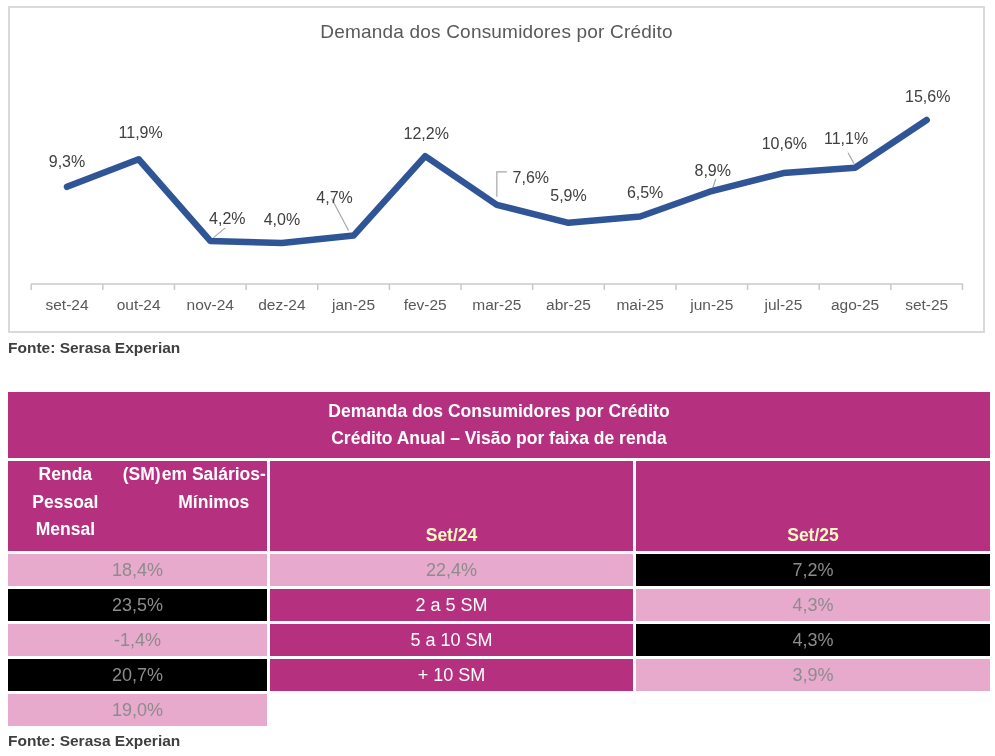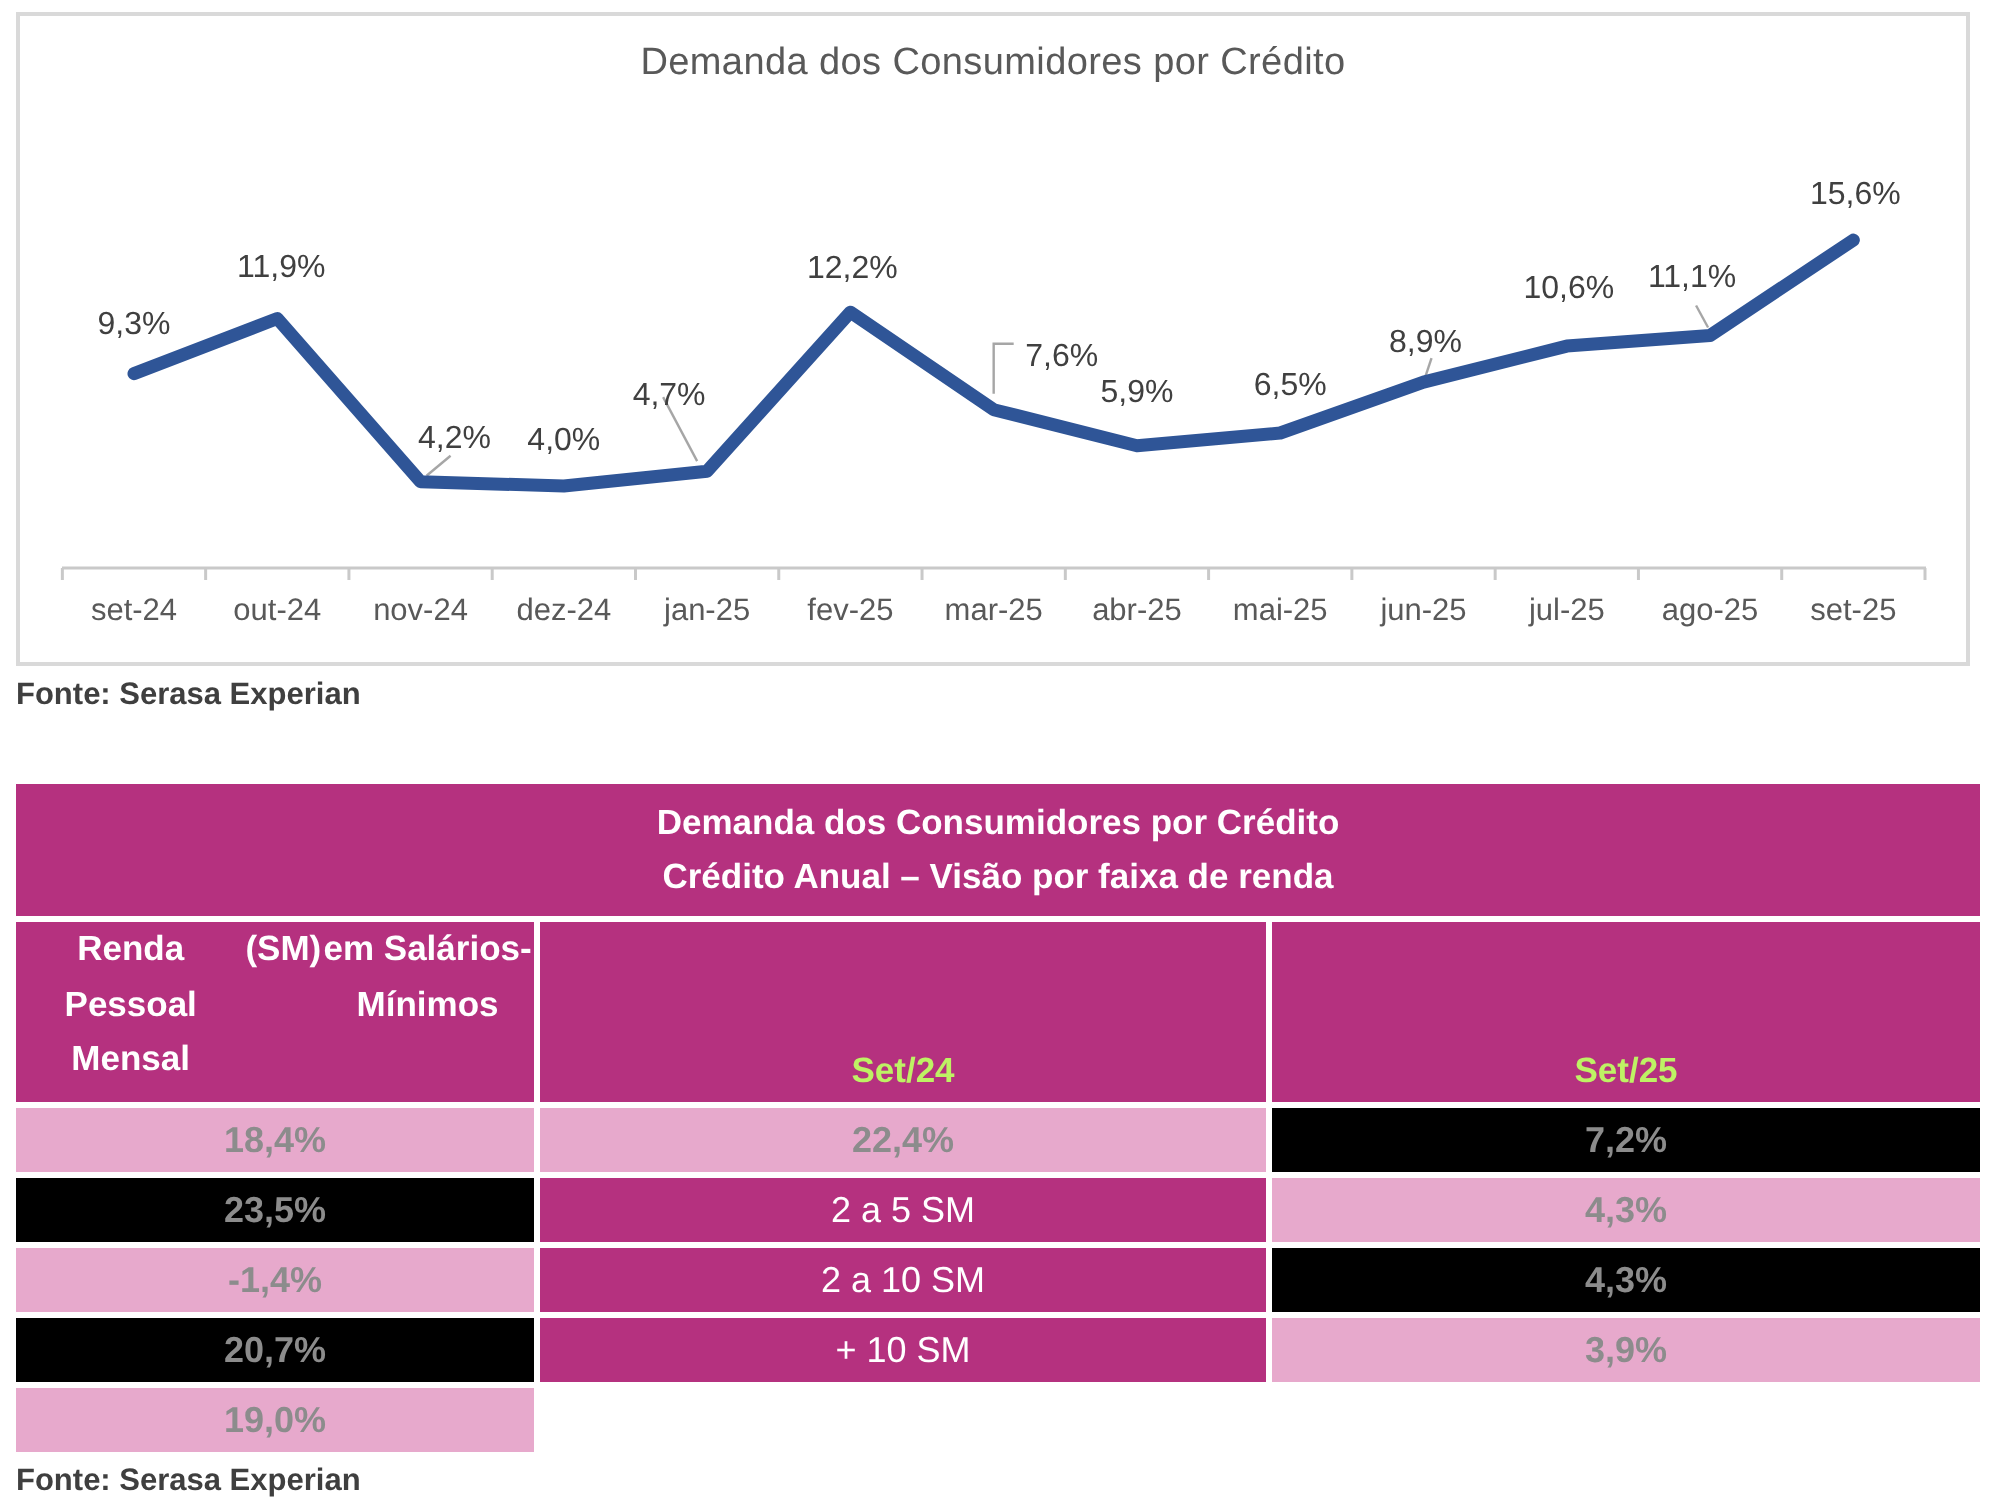--- a/index.html
+++ b/index.html
@@ -52,35 +52,35 @@
   }
   .t-hdr-left {
     height:90px;
     background:#B5317F; color:#ffffff;
     font-weight:bold; font-size:17.5px; line-height:27.5px;
     text-align:center;
     display:flex; justify-content:center;
   }
   .t-hdr-col {
     height:90px;
-    background:#B5317F; color:#bef264;
+    background:#B5317F; color:#fef9c3;
     font-weight:bold; font-size:17.5px;
     display:flex; align-items:flex-end; justify-content:center;
     padding-bottom:5px;
   }
   .t-lbl {
     height:32px;
     background:#B5317F; color:#ffffff;
     font-size:18px;
     display:flex; align-items:center; justify-content:center;
   }
   .t-val {
     height:32px;
     color:#8C8C8C; font-size:18px;
-    display:flex; align-items:center; justify-content:center;font-weight:bold;
+    display:flex; align-items:center; justify-content:center;
   }
   .row-mid   { background:#E7A9CC; }
   .row-light { background:#000000; }
 </style>
 </head>
 <body>
 
 <div class="chart-card">
   <div class="chart-title">Demanda dos Consumidores por Crédito</div>
   <svg id="chart-svg" width="973" height="323" viewBox="0 0 973 323">
@@ -152,21 +152,21 @@
   <div class="t-cell t-val row-mid">18,4%</div>
   <div class="t-cell t-val row-mid">22,4%</div>
 
   <div class="t-cell t-val row-light">7,2%</div>
   <div class="t-cell t-val row-light">23,5%</div>
 
   <div class="t-cell t-lbl">2 a 5 SM</div>
   <div class="t-cell t-val row-mid">4,3%</div>
   <div class="t-cell t-val row-mid">-1,4%</div>
 
-  <div class="t-cell t-lbl">2 a 10 SM</div>
+  <div class="t-cell t-lbl">5 a 10 SM</div>
   <div class="t-cell t-val row-light">4,3%</div>
   <div class="t-cell t-val row-light">20,7%</div>
 
   <div class="t-cell t-lbl">+ 10 SM</div>
   <div class="t-cell t-val row-mid">3,9%</div>
   <div class="t-cell t-val row-mid">19,0%</div>
 </div>
 <div class="fonte">Fonte: Serasa Experian</div>
 
 </body></html>

